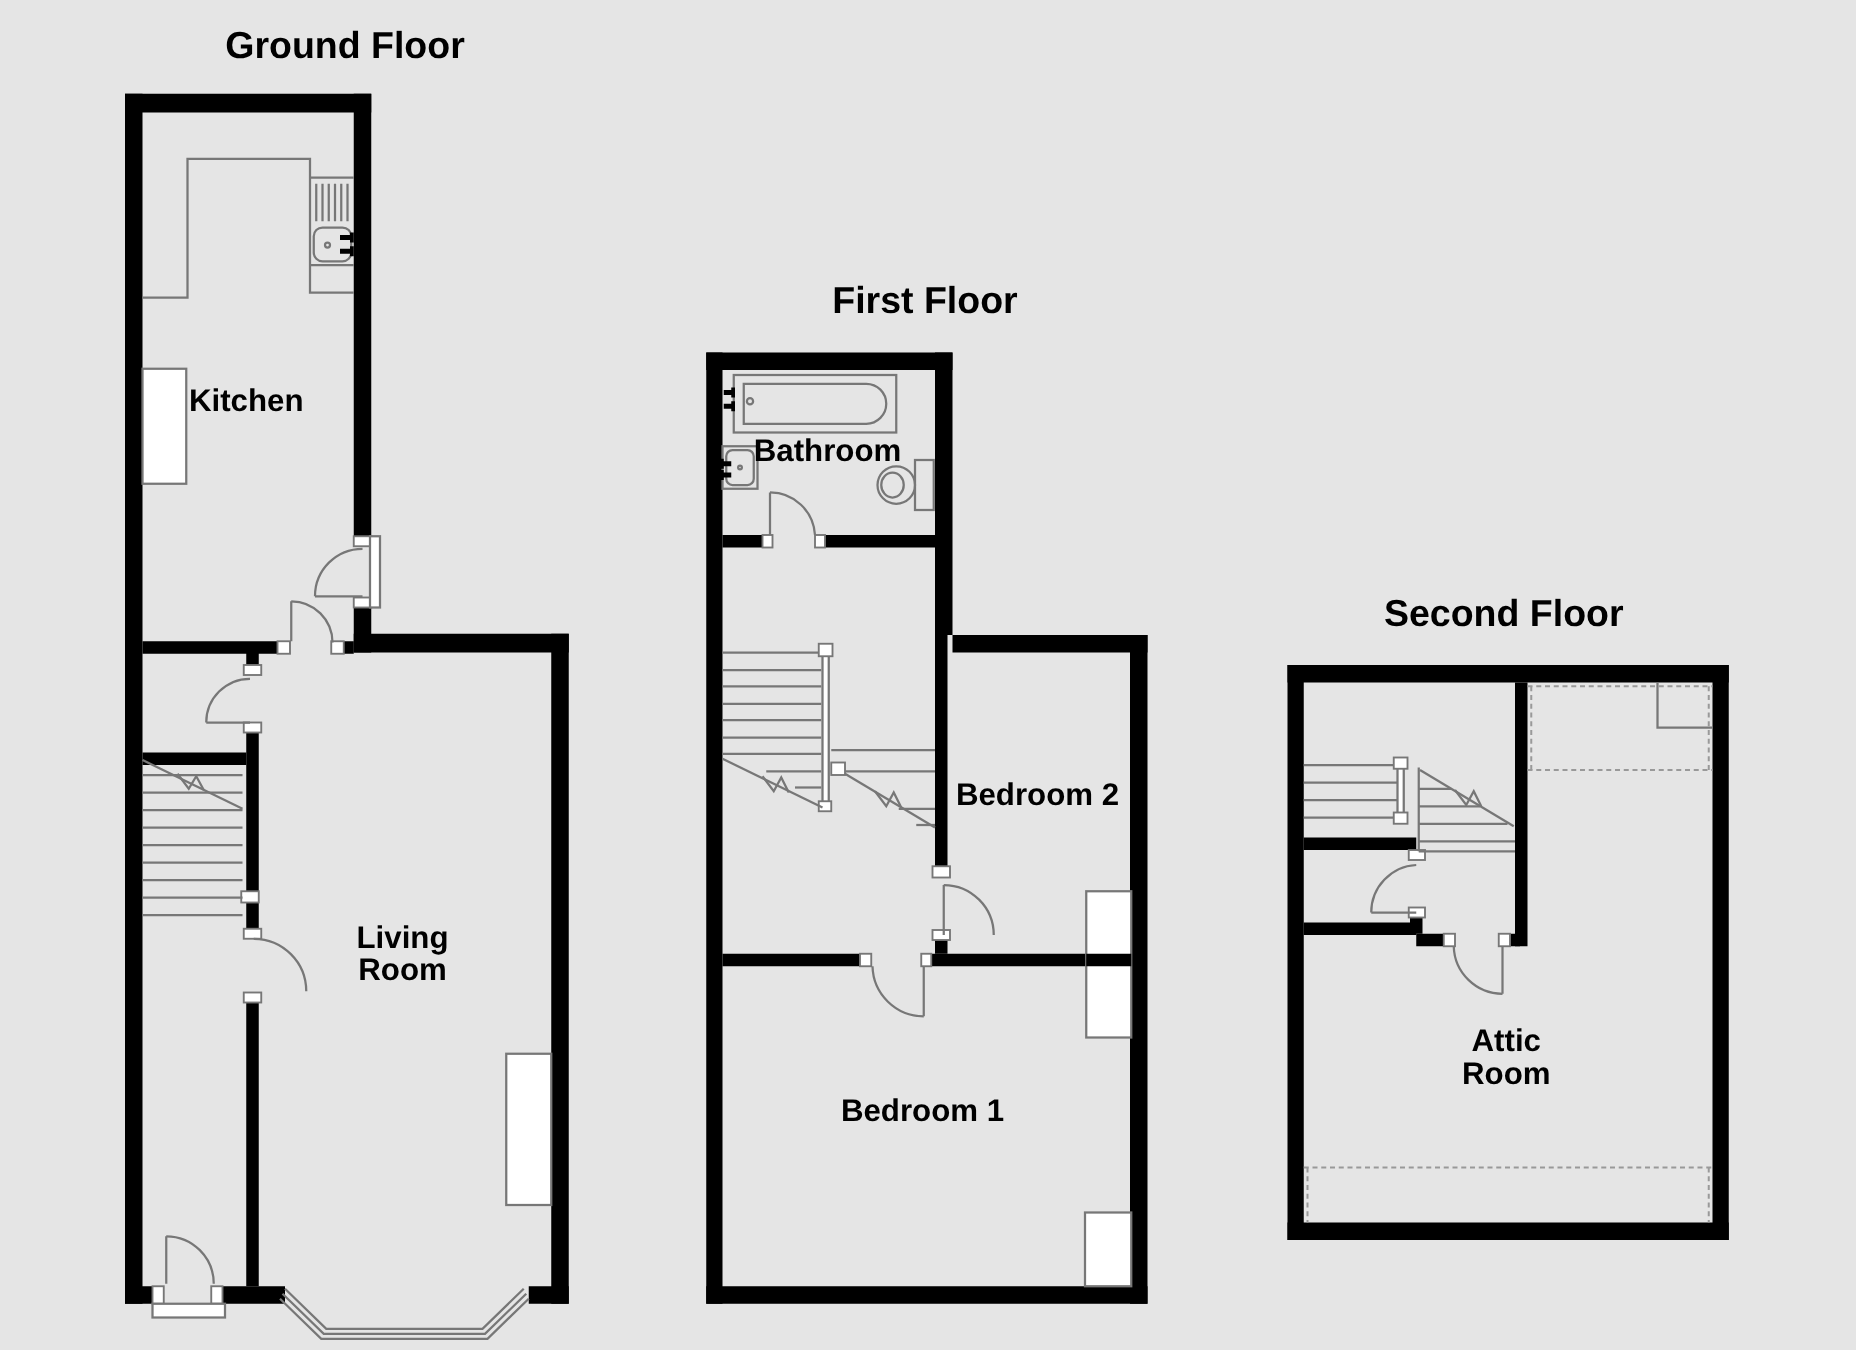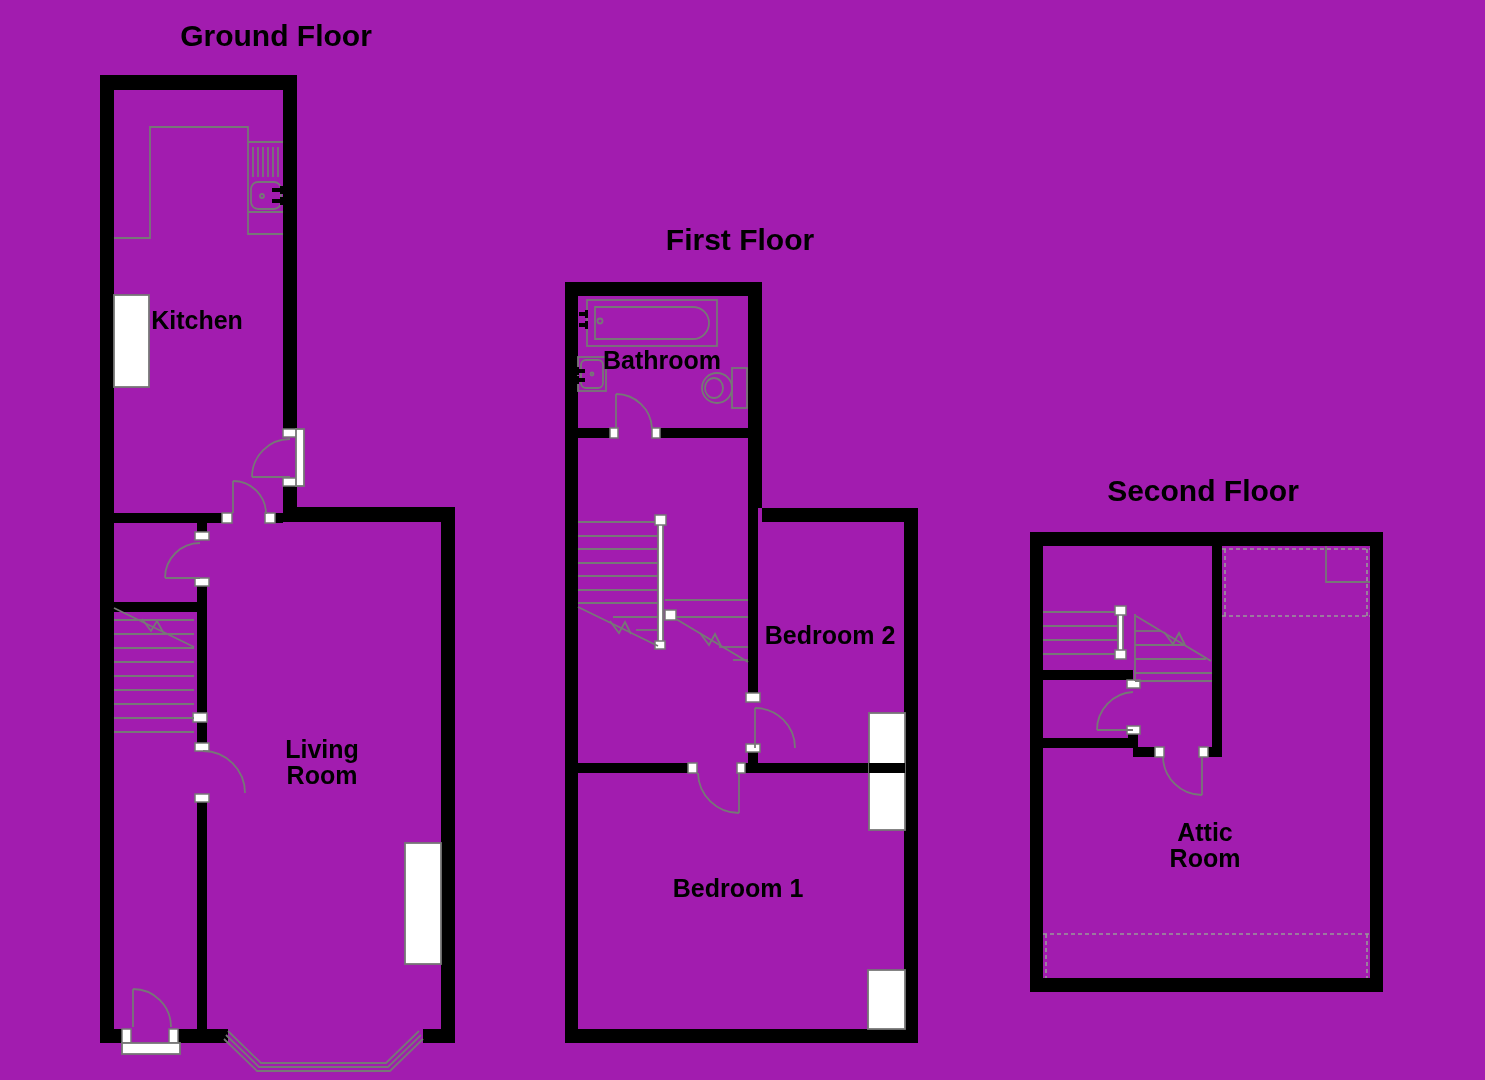--- a/index.html
+++ b/index.html
@@ -1,16 +1,16 @@
 <!DOCTYPE html>
 <html><head>
 <meta charset="utf-8">
 <style>
   html,body { margin:0; padding:0; background:#ffffff; }
-  .stage { position:relative; width:1485px; height:1080px; background:#a21caf; overflow:hidden;
+  .stage { position:relative; width:1485px; height:1080px; background:#e5e5e5; overflow:hidden;
            font-family:"Liberation Sans", sans-serif; }
   svg { display:block; }
   .w    { fill:#000000; stroke:none; }
   .jamb { fill:#ffffff; stroke:#777777; stroke-width:1.5; }
   .t    { fill:none;    stroke:#777777; stroke-width:1.8; }
   .tf   { fill:#ffffff; stroke:#777777; stroke-width:1.8; }
   .blk  { fill:#000000; stroke:none; }
   .d    { fill:none; stroke:#999999; stroke-width:1.6; stroke-dasharray:4 3; }
   text  { fill:#000000; font-weight:bold; text-anchor:middle; font-family:"Liberation Sans", sans-serif; }
   .title { font-size:30px; }

